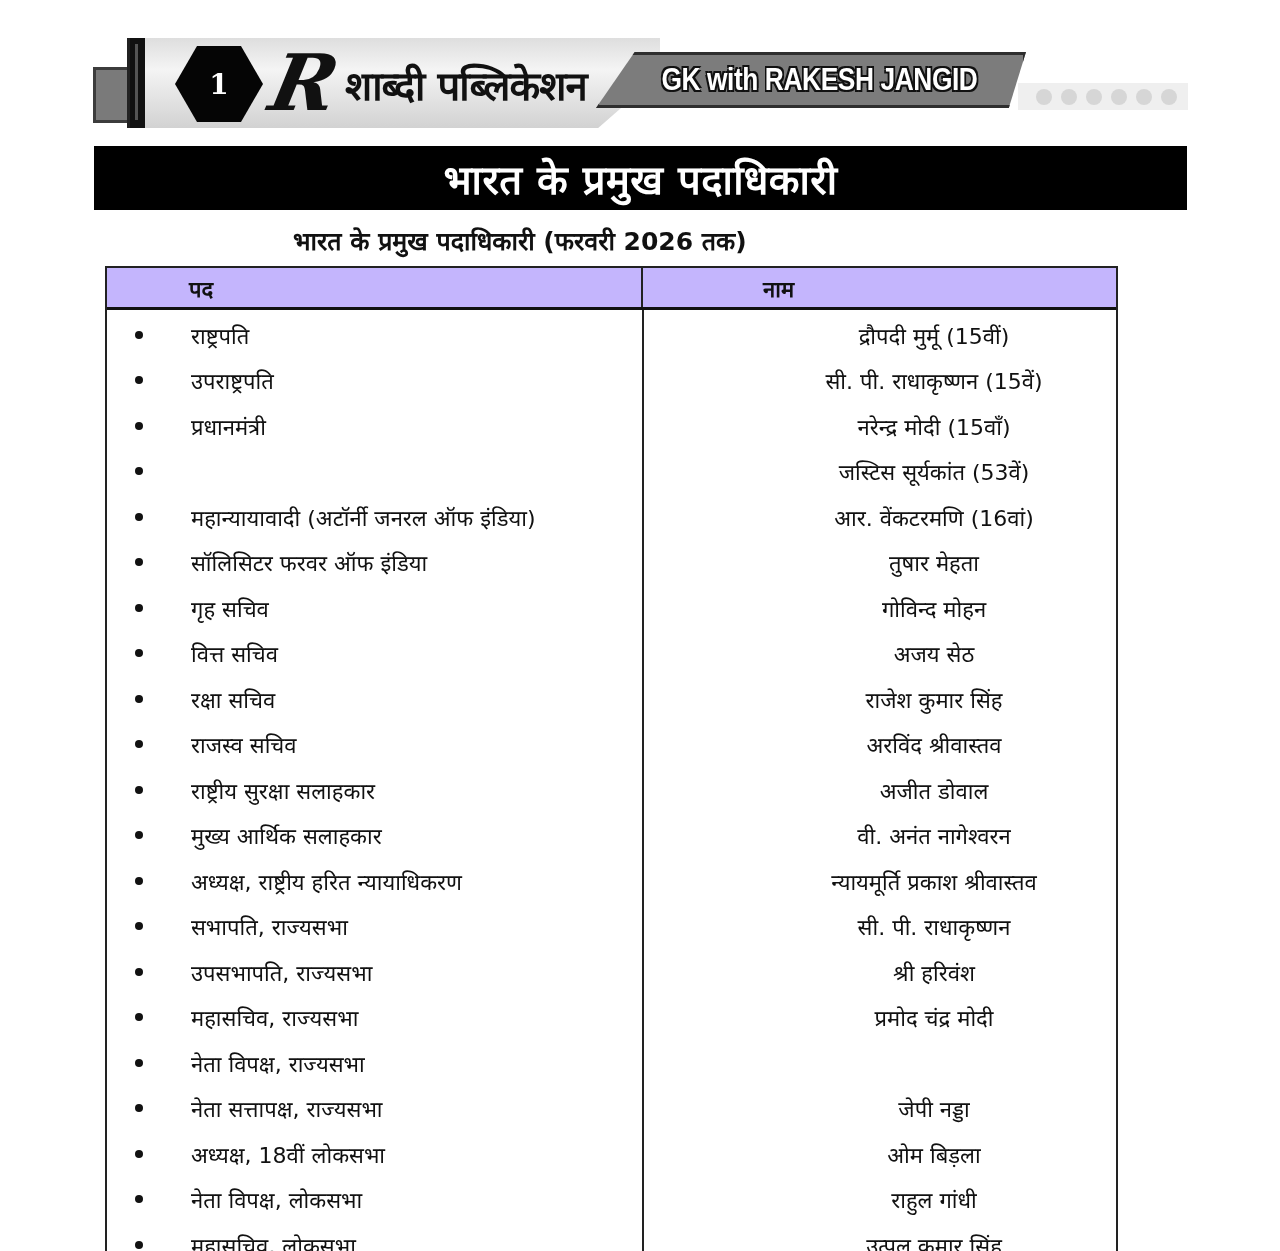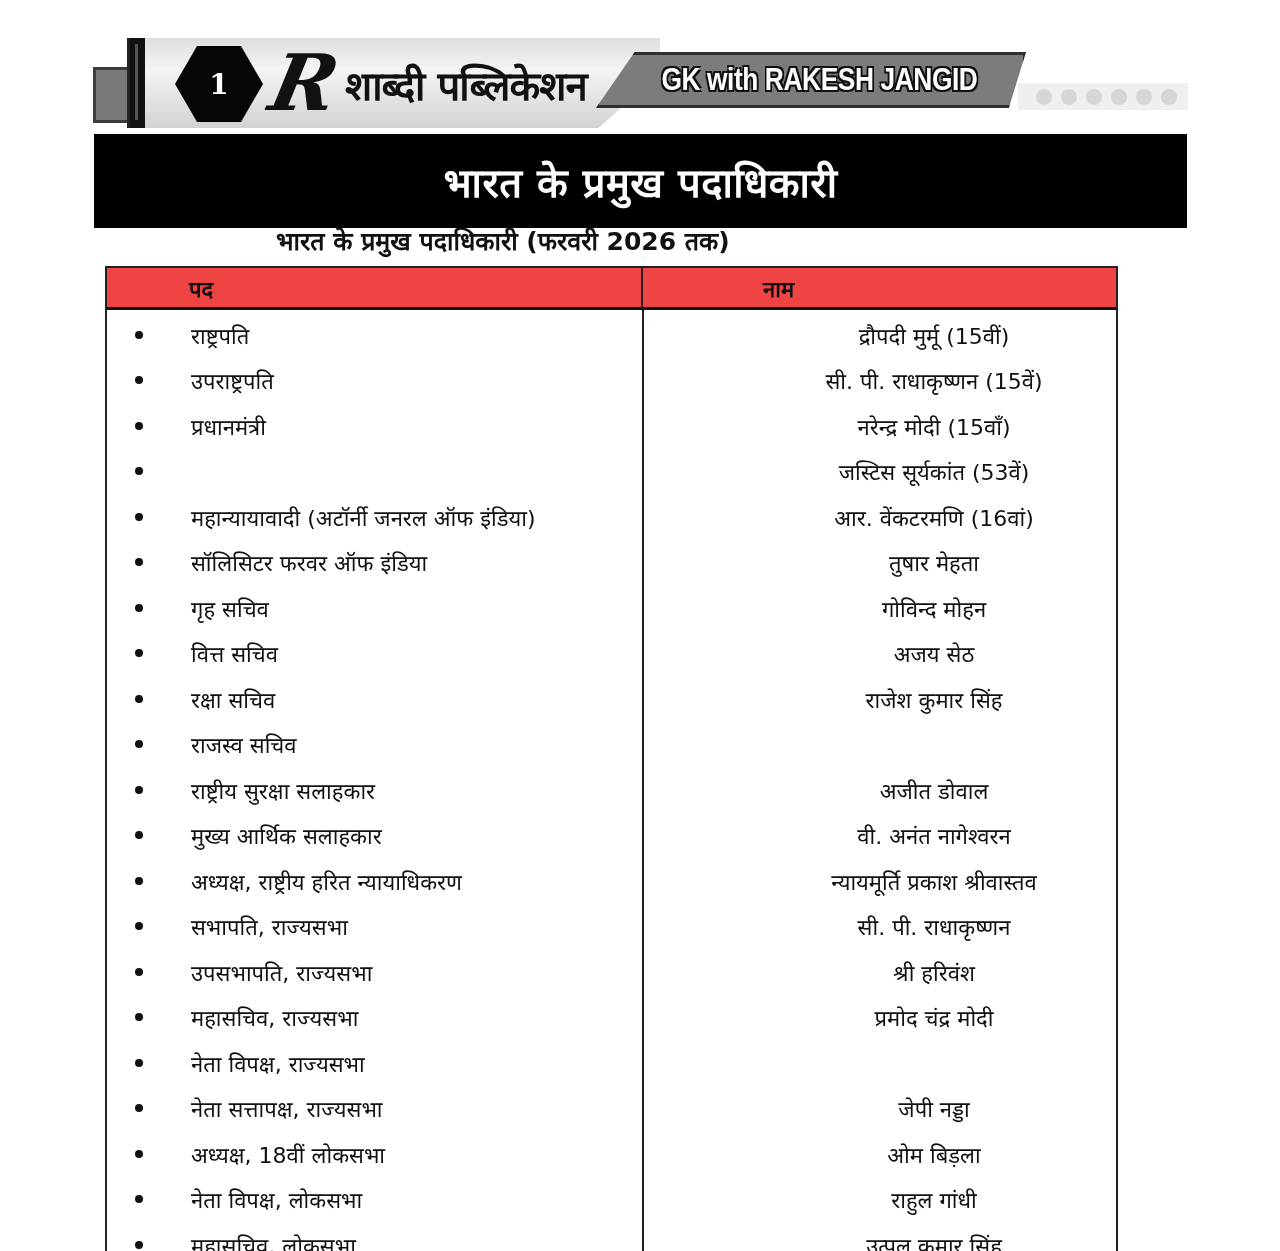--- a/index.html
+++ b/index.html
@@ -66,39 +66,39 @@
     }
     .dots-strip {
       position: absolute; left: 1018px; top: 83px; width: 170px; height: 27px;
       background: #efefef; display: flex; align-items: center; gap: 9px;
       padding-left: 18px;
     }
     .dot { width: 16px; height: 16px; border-radius: 50%; background: #d6d6d6; }
 
     
     .title-bar {
-      position: absolute; left: 94px; top: 134px; width: 1093px; height: 94px;
+      position: absolute; left: 94px; top: 146px; width: 1093px; height: 64px;
       background: #000; display: flex; align-items: center; justify-content: center;
     }
     .title-text {
       color: #fff; font-size: 40px; font-weight: bold; letter-spacing: 0.5px;
     }
 
     .subtitle {
-      position: absolute; left: 276px; top: 223px;
+      position: absolute; left: 293px; top: 223px;
       font-size: 25px; font-weight: bold; color: #111;
     }
 
     
     .table {
       position: absolute; left: 105px; top: 266px; width: 1013px; height: 1000px;
       border: 2px solid #222; border-bottom: none;
     }
     .thead {
-      display: flex; height: 42px; background: #ef4444;
+      display: flex; height: 42px; background: #c4b5fd;
       border-bottom: 3px solid #111;
     }
     .th {
       font-size: 22px; font-weight: bold; display: flex; align-items: center;
     }
     .th.col1 { width: 536px; padding-left: 82px; border-right: 2px solid #222; }
     .th.col2 { flex: 1; padding-left: 120px; }
 
     .tbody { position: relative; display: flex; }
     .col-divider {
@@ -220,20 +220,21 @@
               <span class="bullet"></span>
               <span>रक्षा सचिव</span>
             </div>
             <div class="cell-name">राजेश कुमार सिंह</div>
           </div>
           <div class="row">
             <div class="cell-post">
               <span class="bullet"></span>
               <span>राजस्व सचिव</span>
             </div>
+            <div class="cell-name">अरविंद श्रीवास्तव</div>
           </div>
           <div class="row">
             <div class="cell-post">
               <span class="bullet"></span>
               <span>राष्ट्रीय सुरक्षा सलाहकार</span>
             </div>
             <div class="cell-name">अजीत डोवाल</div>
           </div>
           <div class="row">
             <div class="cell-post">

